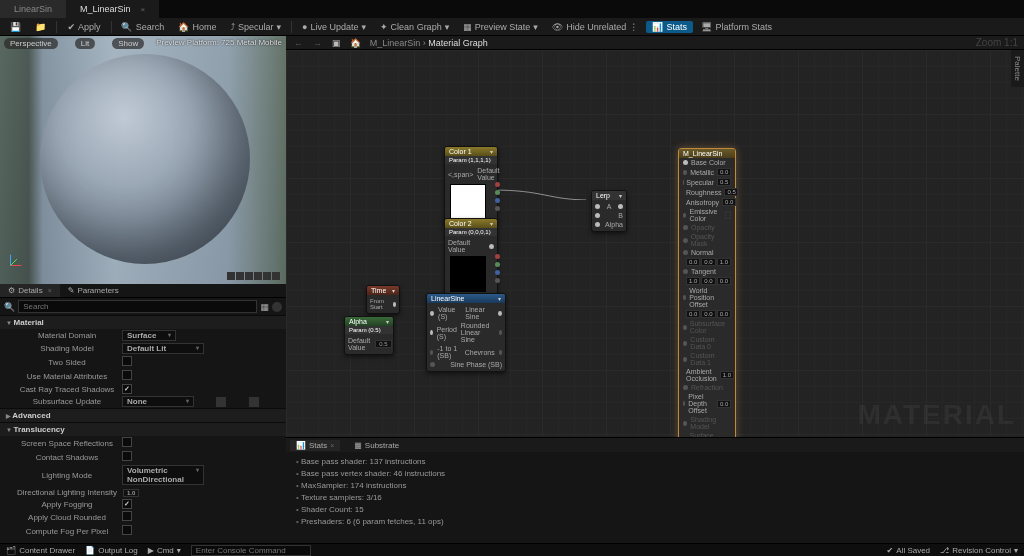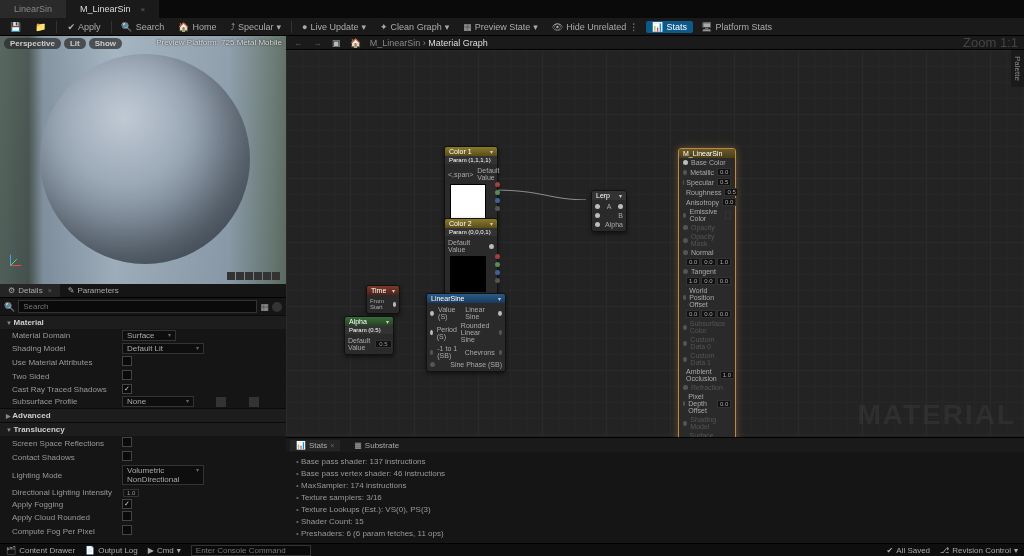--- a/index.html
+++ b/index.html
@@ -19,21 +19,21 @@
 .tbtn.stats-on { background:#0b5a8a; color:#fff; border-radius:2px; }
 .sep { width:1px; height:12px; background:#333; margin:0 2px; }
 
 
 .main { display:flex; height:calc(100% - 36px - 13px); }
 .left { width:286px; display:flex; flex-direction:column; background:#1a1a1a; }
 .right { flex:1; display:flex; flex-direction:column; position:relative; }
 
 
 .preview { height:248px; background:linear-gradient(#7a8a95,#5a6a78); position:relative; overflow:hidden; }
-.preview-bar { position:absolute; top:2px; left:4px; display:flex; gap:3px; z-index:2;font-weight:bold; }
+.preview-bar { position:absolute; top:2px; left:4px; display:flex; gap:17px; z-index:2; }
 .pill { padding:1px 6px; background:rgba(40,40,40,.7); border-radius:7px; font-size:8px; color:#ccc; }
 .preview-txt { position:absolute; top:2px; right:4px; color:#ddd; font-size:8px; text-shadow:0 0 2px #000; }
 .sphere { position:absolute; left:40px; top:18px; width:210px; height:210px; border-radius:50%;
   background:radial-gradient(circle at 40% 30%,#c0cad5 0%,#9ba8b6 35%,#6b7886 70%,#4a5562 100%);
   box-shadow:inset -20px -20px 50px rgba(0,0,0,.3); }
 .bg-building { position:absolute; inset:0;
   background:linear-gradient(90deg,#4a5a4a 0%,#3a453a 10%,#8a9aa8 15%,#b8c8d5 40%,#9aaab8 80%,#5a6a55 100%);
   opacity:.7; }
 .axis-gizmo { position:absolute; left:6px; bottom:14px; width:18px; height:18px; }
 .prev-icons { position:absolute; right:6px; bottom:4px; display:flex; gap:1px; }
@@ -46,39 +46,39 @@
 .ptab .close { color:#666; font-size:7px; margin-left:2px;}
 .search-row { display:flex; align-items:center; padding:2px 4px; gap:3px; background:#151515; }
 .search-row input { flex:1; background:#0a0a0a; border:1px solid #333; color:#888; font-size:8px; padding:1px 4px; }
 .gear { width:10px; height:10px; background:#333; border-radius:50%; }
 
 .details { flex:1; overflow:auto; background:#151515; font-size:8px; }
 .cat { background:#1d1d1d; padding:2px 6px; color:#ccc; font-weight:bold; border-top:1px solid #0a0a0a; cursor:pointer; }
 .cat::before { content:"▼ "; font-size:6px; color:#888; }
 .cat.collapsed::before { content:"▶ "; }
 .prop { display:flex; align-items:center; padding:1px 4px 1px 12px; min-height:12px; }
-.prop .lbl { width:110px; color:#999; }
-.prop .val { flex:1; }
+.prop .lbl { width:110px; color:#999;text-align:center; }
+.prop .val { flex:1;font-weight:bold; }
 .dropdown { background:#0e0e0e; border:1px solid #333; padding:0 4px; font-size:8px; color:#aaa; min-width:50px; display:inline-flex; justify-content:space-between; width:54px; }
 .dropdown::after { content:"▾"; font-size:6px; color:#666; margin-left:4px; }
 .dropdown.wide { width:82px; }
 .chk { width:10px; height:10px; background:#0a0a0a; border:1px solid #444; display:inline-block; }
 .chk.on::after { content:"✓"; color:#ccc; font-size:7px; display:block; line-height:8px; text-align:center; }
 .thumb { width:10px; height:10px; background:#333; display:inline-block; vertical-align:middle; margin:0 1px; }
 .none-row { display:flex; align-items:center; gap:21px;}
 .none-dd { background:#0e0e0e; border:1px solid #333; padding:0 4px; font-size:8px; width:72px; display:inline-flex; justify-content:space-between;}
 .none-dd::after{content:"▾"; font-size:6px; color:#666;}
 
 
 .graph-top { height:14px; background:#1a1a1a; display:flex; align-items:center; padding:0 6px; gap:6px; border-bottom:1px solid #000; }
 .nav-arrow { color:#555; cursor:pointer; padding:0 2px; }
 .nav-arrow.on{ color:#bbb;}
 .crumb { color:#888; }
 .crumb b { color:#ddd; font-weight:normal; }
-.zoom { margin-left:auto; color:#444; font-size:13px; }
+.zoom { margin-left:auto; color:#444; font-size:10px; }
 .graph { flex:1; position:relative; background:#232323;
   background-image:linear-gradient(#2a2a2a 1px,transparent 1px),linear-gradient(90deg,#2a2a2a 1px,transparent 1px),
                    linear-gradient(#272727 1px,transparent 1px),linear-gradient(90deg,#272727 1px,transparent 1px);
   background-size:64px 64px,64px 64px,16px 16px,16px 16px; overflow:hidden; }
 .watermark { position:absolute; right:8px; bottom:6px; font-size:28px; font-weight:bold; color:rgba(255,255,255,.05); letter-spacing:2px; }
 .palette-tab { position:absolute; right:0; top:0; writing-mode:vertical-rl; font-size:8px; color:#888; padding:6px 2px; background:#1a1a1a;}
 
 
 .node { position:absolute; background:#2a2a2a; border:1px solid #111; border-radius:3px; font-size:7px; box-shadow:0 2px 4px rgba(0,0,0,.5); }
 .node-hdr { padding:1px 4px; color:#fff; border-radius:2px 2px 0 0; display:flex; justify-content:space-between; align-items:center;}
@@ -203,33 +203,33 @@
       <div class="cat">Material</div>
       <div class="prop">
           <span class="lbl">Material Domain</span>
           <span class="val"><span class="dropdown">Surface</span></span>
         </div>
       <div class="prop">
           <span class="lbl">Shading Model</span>
           <span class="val"><span class="dropdown wide">Default Lit</span></span>
         </div>
       <div class="prop">
+          <span class="lbl">Two Sided</span>
+          <span class="val"><span class="chk"></span></span>
+        </div>
+      <div class="prop">
           <span class="lbl">Use Material Attributes</span>
           <span class="val"><span class="chk"></span></span>
         </div>
       <div class="prop">
-          <span class="lbl">Two Sided</span>
-          <span class="val"><span class="chk"></span></span>
-        </div>
-      <div class="prop">
           <span class="lbl">Cast Ray Traced Shadows</span>
           <span class="val"><span class="chk on"></span></span>
         </div>
       <div class="prop">
-          <span class="lbl">Subsurface Profile</span>
+          <span class="lbl">Subsurface Update</span>
           <span class="val none-row">
             <span class="none-dd">None</span>
             <span class="thumb"></span>
             <span class="thumb"></span>
           </span>
         </div>
       <div class="cat collapsed">Advanced</div>
       <div class="cat">Translucency</div>
       <div class="prop">
           <span class="lbl">Screen Space Reflections</span>
@@ -518,21 +518,20 @@
     <div class="bottom-panels">
       <div class="bp-tabs">
         <div class="bp-tab act">📊 <span>Stats</span><span class="x">×</span></div>
         <div class="bp-tab">▦ <span>Substrate</span></div>
       </div>
       <div class="stats-body">
         <div class="bullet">Base pass shader: 137 instructions</div>
         <div class="bullet">Base pass vertex shader: 46 instructions</div>
         <div class="bullet">MaxSampler: 174 instructions</div>
         <div class="bullet">Texture samplers: 3/16</div>
-        <div class="bullet">Texture Lookups (Est.): VS(0), PS(3)</div>
         <div class="bullet">Shader Count: 15</div>
         <div class="bullet">Preshaders: 6  (6 param fetches, 11 ops)</div>
       </div>
     </div>
   </div>
 </div>
 
 <div class="status">
   <span class="sbtn">🗂 <span>Content Drawer</span></span>
   <span class="sbtn">📄 <span>Output Log</span></span>

